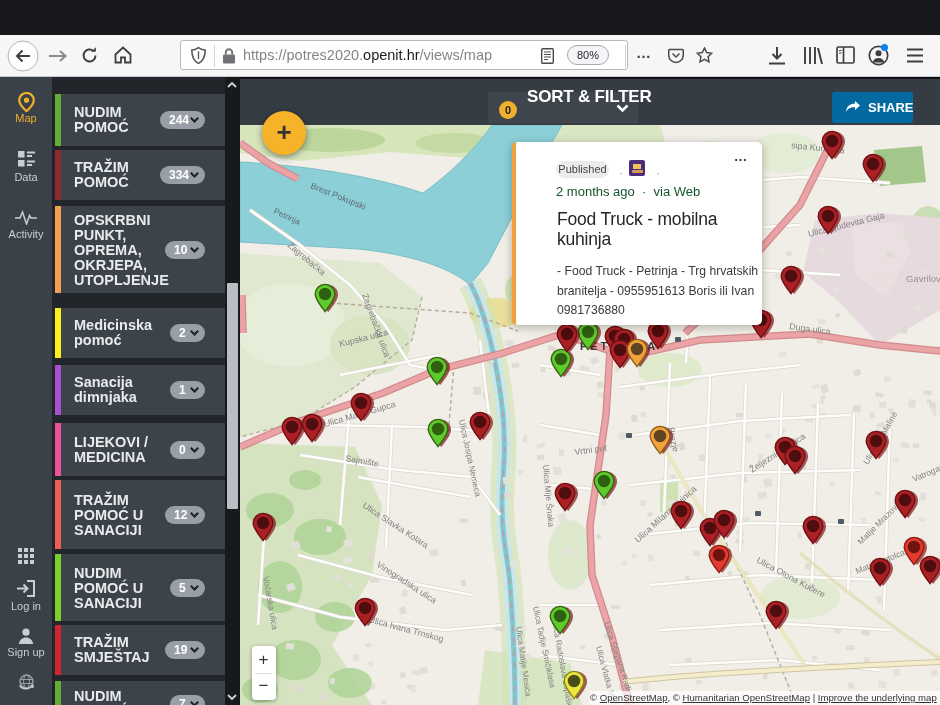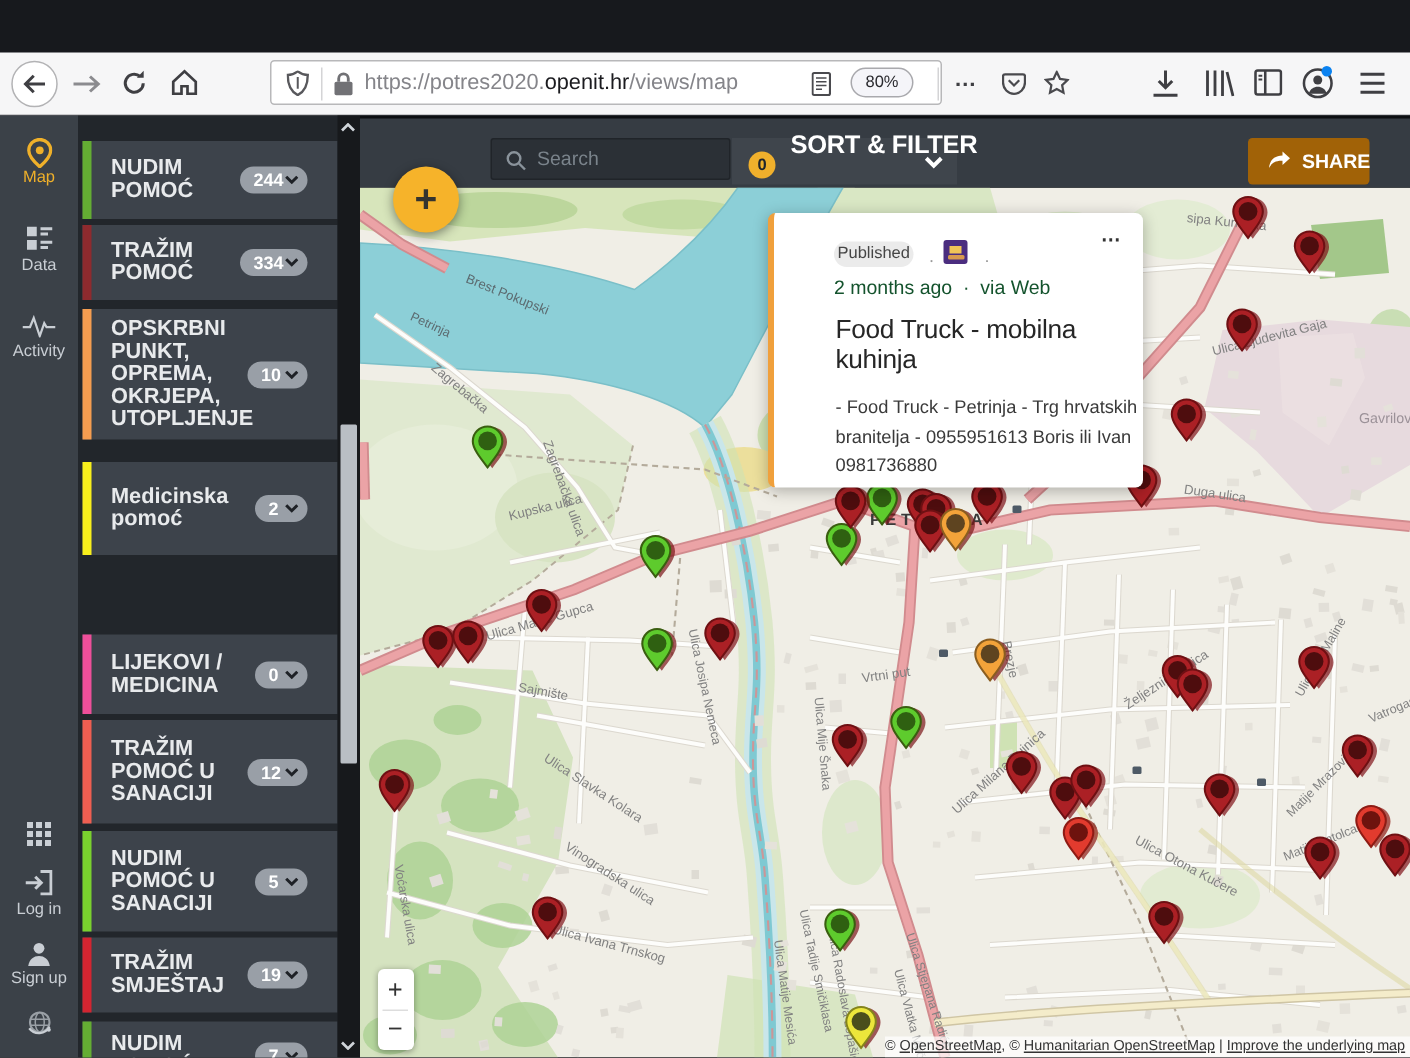--- a/index.html
+++ b/index.html
@@ -25,21 +25,21 @@
 .pill{position:absolute;right:20px;top:50%;transform:translateY(-50%);height:18px;background:#999fa7;border-radius:9px;color:#fff;font-size:12px;font-weight:700;text-align:left;line-height:18px}
 #sbtrack{position:absolute;right:0;top:0;width:15px;height:628px;background:#17191c}
 #sbthumb{position:absolute;right:2px;top:206px;width:11px;height:226px;background:#b9bec4;border-radius:1px}
 
 #maparea{position:absolute;left:240px;top:0;width:700px;height:628px}
 #mheader{position:absolute;left:0;top:0;width:700px;height:48px;background:#363c43;border-top:2px solid #0d0f12}
 #msearch{position:absolute;left:87px;top:13px;width:160px;height:28px;background:#2b3036;border:1px solid #202429;border-radius:2px;color:#7a838b;font-size:13px;line-height:26px}
 #sortbtn{position:absolute;left:248px;top:13px;width:150px;height:31px;background:#3f454c}
 #badge0{position:absolute;left:259px;top:22px;width:18px;height:18px;border-radius:50%;background:#f0b02c;color:#20242a;font-weight:700;font-size:11px;text-align:center;line-height:18px}
 #sortf{position:absolute;left:287px;top:8px;color:#fff;font-weight:700;font-size:17px;letter-spacing:-0.2px}
-#sharebtn{position:absolute;left:592px;top:13px;width:81px;height:31px;background:#a16207;border-radius:3px;color:#fff;font-weight:700;font-size:13px}
+#sharebtn{position:absolute;left:592px;top:13px;width:81px;height:31px;background:#0369a1;border-radius:3px;color:#fff;font-weight:700;font-size:13px}
 #plusbtn{position:absolute;left:22px;top:34px;width:44px;height:44px;border-radius:50%;background:#f6b32a;box-shadow:0 2px 7px rgba(0,0,0,.45);color:#35342f;font-size:26px;font-weight:700;text-align:center;line-height:42px}
 #card{position:absolute;left:272px;top:65px;width:250px;height:183px;background:#fff;border-left:4px solid #f0a03c;border-radius:5px;box-shadow:0 2px 10px rgba(0,0,0,.28)}
 .cpill{position:absolute;top:19px;width:53px;height:17px;background:#ebebeb;border-radius:9px;color:#454545;font-size:11px;text-align:center;line-height:17px}
 #zoomctl{position:absolute;left:12px;top:569px;width:24px;height:54px;background:#fff;border-radius:4px;box-shadow:0 1px 4px rgba(0,0,0,.35);color:#333}
 #attrib{position:absolute;left:350px;top:614px;width:350px;height:14px;background:rgba(255,255,255,.72);font-size:9.6px;color:#333;text-align:center;line-height:14px;white-space:nowrap;padding-right:4px}
 #attrib u{text-decoration:underline}
 </style></head><body>
 <div id="win">
 
 <div id="toolbar">
@@ -170,24 +170,31 @@
               <path d="M0.8 0.8L4.5 4.5 8.2 0.8" stroke="#1e2126" stroke-width="2" fill="none"></path>
             </svg></div>
         </div>
 <div class="pitem" style="top:129px;height:87px">
           <div class="bar" style="background:#f59d50"></div>
           <div class="txt">OPSKRBNI<br>PUNKT,<br>OPREMA,<br>OKRJEPA,<br>UTOPLJENJE</div>
           <div class="pill" style="width:40px"><span style="margin-left:9px">10</span><svg style="position:absolute;right:6px;top:6px" width="9" height="6" viewBox="0 0 9 6">
               <path d="M0.8 0.8L4.5 4.5 8.2 0.8" stroke="#1e2126" stroke-width="2" fill="none"></path>
             </svg></div>
         </div>
-<div class="pitem" style="top:231px;height:62px">
+<div class="pitem" style="top:231px;height:50px">
           <div class="bar" style="background:#f8ef1c"></div>
           <div class="txt">Medicinska<br>pomoć</div>
           <div class="pill" style="width:35px"><span style="margin-left:9px">2</span><svg style="position:absolute;right:6px;top:6px" width="9" height="6" viewBox="0 0 9 6">
+              <path d="M0.8 0.8L4.5 4.5 8.2 0.8" stroke="#1e2126" stroke-width="2" fill="none"></path>
+            </svg></div>
+        </div>
+<div class="pitem" style="top:288px;height:50px">
+          <div class="bar" style="background:#ab4fd1"></div>
+          <div class="txt">Sanacija<br>dimnjaka</div>
+          <div class="pill" style="width:35px"><span style="margin-left:9px">1</span><svg style="position:absolute;right:6px;top:6px" width="9" height="6" viewBox="0 0 9 6">
               <path d="M0.8 0.8L4.5 4.5 8.2 0.8" stroke="#1e2126" stroke-width="2" fill="none"></path>
             </svg></div>
         </div>
 <div class="pitem" style="top:346px;height:53px">
           <div class="bar" style="background:#ee4f9a"></div>
           <div class="txt">LIJEKOVI /<br>MEDICINA</div>
           <div class="pill" style="width:35px"><span style="margin-left:9px">0</span><svg style="position:absolute;right:6px;top:6px" width="9" height="6" viewBox="0 0 9 6">
               <path d="M0.8 0.8L4.5 4.5 8.2 0.8" stroke="#1e2126" stroke-width="2" fill="none"></path>
             </svg></div>
         </div>
@@ -777,24 +784,20 @@
             <use href="#pinp" fill="#f3a33a" stroke="#8a5d20" stroke-width="1.5"></use>
             <circle cx="12" cy="11.5" r="6.8" fill="#5e4420"></circle>
           </g>
           <g transform="translate(323.0,545.4) scale(0.92)">
             <use href="#pinp" fill="#7a1518" opacity="0.7" transform="translate(3.4,0.6)"></use>
             <use href="#pinp" fill="#ece63b" stroke="#84841c" stroke-width="1.5"></use>
             <circle cx="12" cy="11.5" r="6.8" fill="#4a4e1c"></circle>
           </g>
         </svg>
 <div id="mheader">
- <div id="msearch"><svg class="abs" style="left:9px;top:7px" width="14" height="14" viewBox="0 0 14 14">
-              <circle cx="5.7" cy="5.7" r="4.2" fill="none" stroke="#8a939b" stroke-width="1.6"></circle>
-              <path d="M9 9l4 4" stroke="#8a939b" stroke-width="1.6"></path>
-            </svg><span style="margin-left:30px">Search</span></div>
  <div id="sortbtn"></div>
  <div id="badge0">0</div>
  <div id="sortf">SORT &amp; FILTER</div>
  <svg class="abs" style="left:376px;top:25px" width="13" height="9" viewBox="0 0 13 9">
             <path d="M1.5 1.5l5 5 5-5" stroke="#fff" stroke-width="2.6" fill="none"></path>
           </svg>
  <div id="sharebtn"><svg class="abs" style="left:13px;top:8px" width="16" height="14" viewBox="0 0 16 14">
               <path d="M10 1l5 4.5-5 4.5V7.2C5 7 2.5 9 1 12 1.6 7 4 3.8 10 3.6z" fill="#fff"></path>
             </svg><span style="margin-left:36px;line-height:31px">SHARE</span></div>
 </div>

